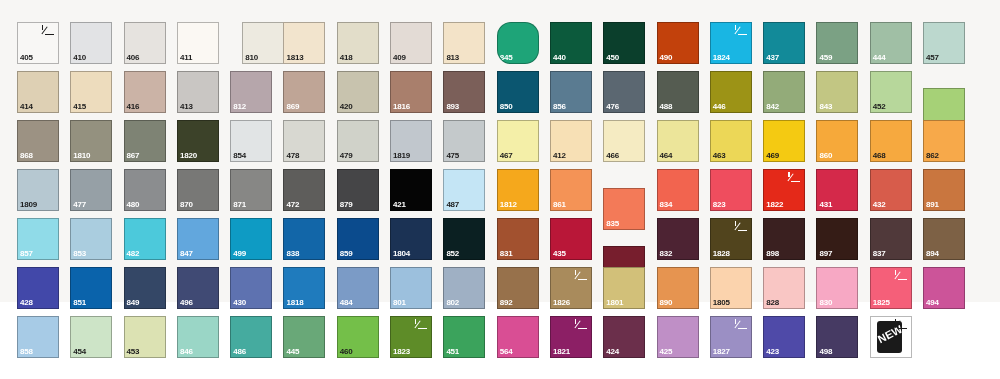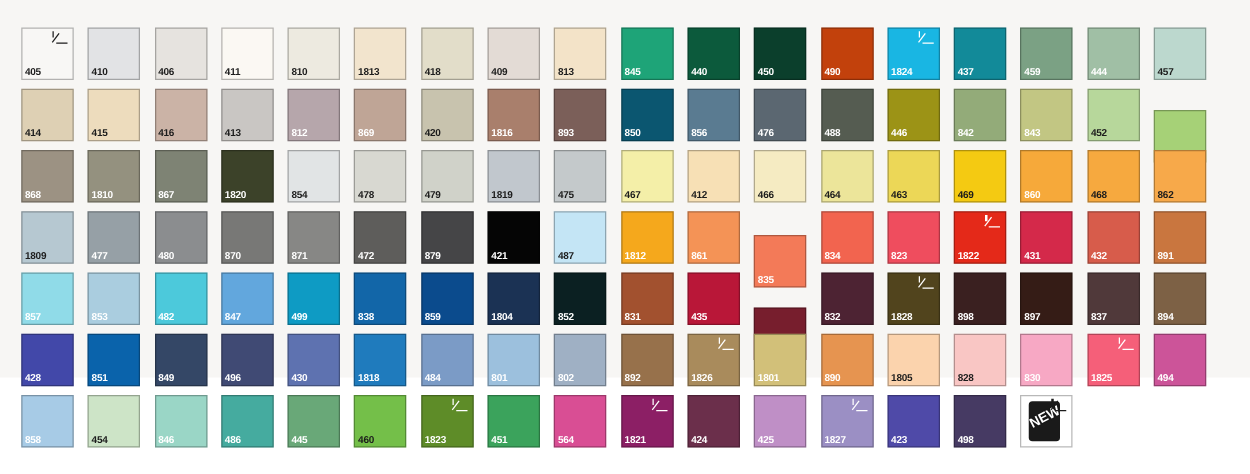--- a/index.html
+++ b/index.html
@@ -135,36 +135,36 @@
       </div>
       <div class="swatch" style="background: rgb(226, 227, 229);">
         <span class="swatch-code code-dark">410</span>
       </div>
       <div class="swatch" style="background: rgb(230, 227, 223);">
         <span class="swatch-code code-dark">406</span>
       </div>
       <div class="swatch" style="background: rgb(251, 248, 243);">
         <span class="swatch-code code-dark">411</span>
       </div>
-      <div class="swatch" style="background: rgb(237, 234, 224);">
+      <div class="swatch" style="background: rgb(237, 234, 224); margin-left: 12px;">
         <span class="swatch-code code-dark">810</span>
       </div>
       <div class="swatch" style="background: rgb(242, 228, 205);">
         <span class="swatch-code code-dark">1813</span>
       </div>
       <div class="swatch" style="background: rgb(226, 221, 201);">
         <span class="swatch-code code-dark">418</span>
       </div>
       <div class="swatch" style="background: rgb(227, 219, 213);">
         <span class="swatch-code code-dark">409</span>
       </div>
       <div class="swatch" style="background: rgb(243, 227, 200);">
         <span class="swatch-code code-dark">813</span>
       </div>
-      <div class="swatch" style="background: rgb(30, 164, 120);">
+      <div class="swatch" style="background: rgb(30, 164, 120); border-radius: 14px;">
         <span class="swatch-code code-light">845</span>
       </div>
       <div class="swatch" style="background: rgb(12, 90, 60);">
         <span class="swatch-code code-light">440</span>
       </div>
       <div class="swatch" style="background: rgb(11, 63, 44);">
         <span class="swatch-code code-light">450</span>
       </div>
       <div class="swatch" style="background: #c2410c;">
         <span class="swatch-code code-light">490</span>
@@ -477,20 +477,23 @@
         </span>
       </div>
       <div class="swatch" style="background: rgb(204, 84, 153);">
         <span class="swatch-code code-light">494</span>
       </div>
       <div class="swatch" style="background: rgb(167, 203, 230);">
         <span class="swatch-code code-light">858</span>
       </div>
       <div class="swatch" style="background: rgb(205, 228, 199);">
         <span class="swatch-code code-dark">454</span>
+      </div>
+      <div class="swatch" style="background: rgb(220, 226, 179);">
+        <span class="swatch-code code-dark">453</span>
       </div>
       <div class="swatch" style="background: rgb(154, 214, 198);">
         <span class="swatch-code code-light">846</span>
       </div>
       <div class="swatch" style="background: rgb(69, 171, 159);">
         <span class="swatch-code code-light">486</span>
       </div>
       <div class="swatch" style="background: rgb(105, 168, 120);">
         <span class="swatch-code code-light">445</span>
       </div>

